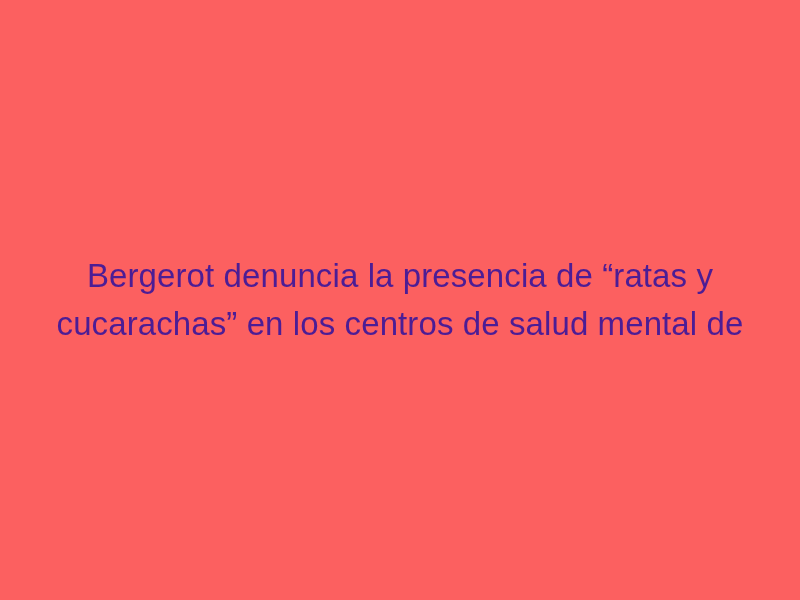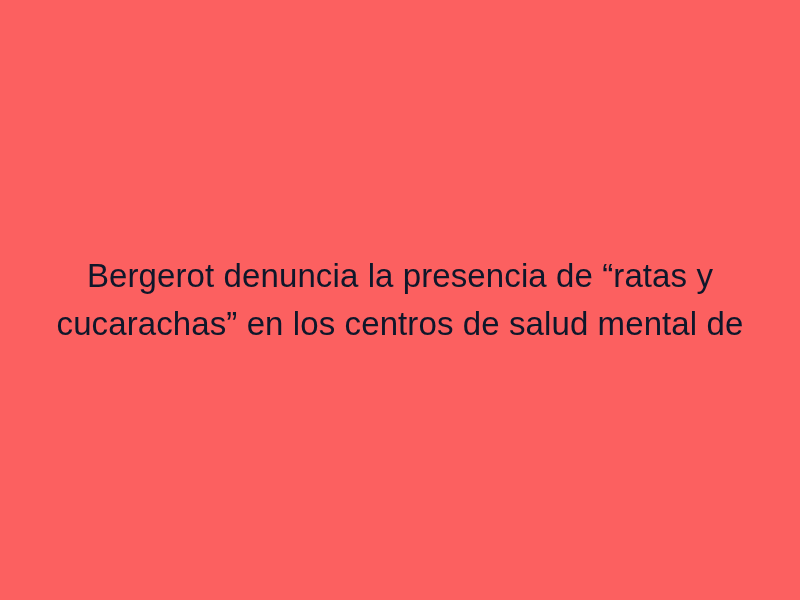--- a/index.html
+++ b/index.html
@@ -56,17 +56,17 @@
     overflow-wrap: break-word;
   }
 </style>
 </head>
 <body style="background-color: rgb(252, 96, 96);">
 
 <div class="headline-card" style="background-color: rgb(252, 96, 96);">
 
   <div class="headline-block">
 
-    <h1 class="headline-title" style="color: #0f172a;">Bergerot denuncia la presencia de “ratas y cucarachas” en los centros de salud mental de</h1>
+    <h1 class="headline-title" style="color: #4c1d95;">Bergerot denuncia la presencia de “ratas y cucarachas” en los centros de salud mental de</h1>
 
   </div>
 
 </div>
 
 </body></html>

